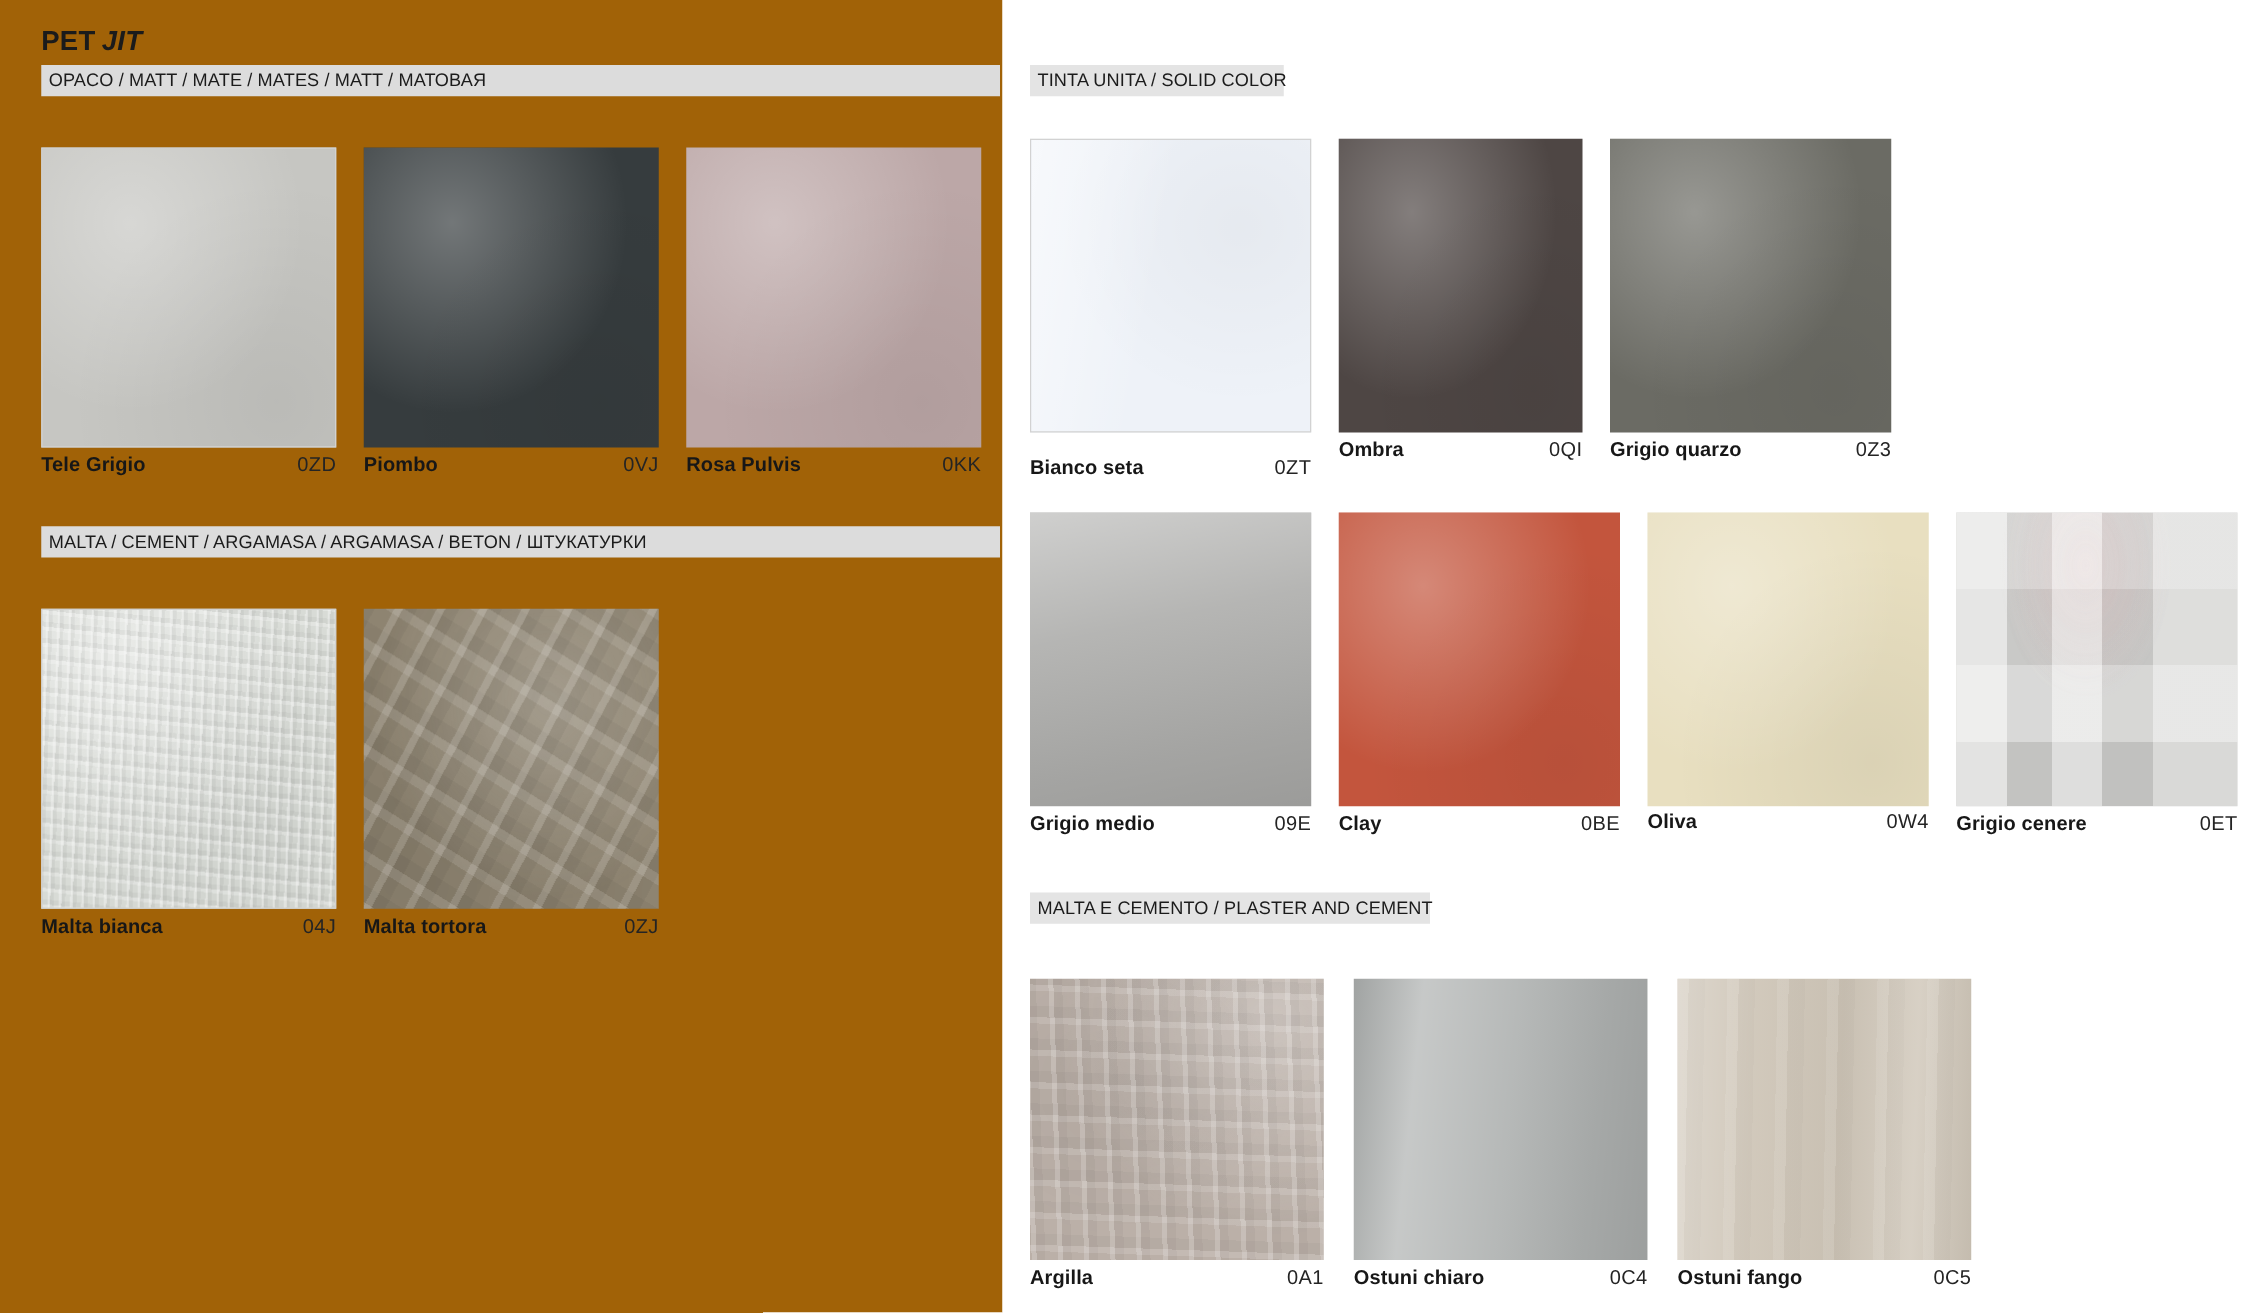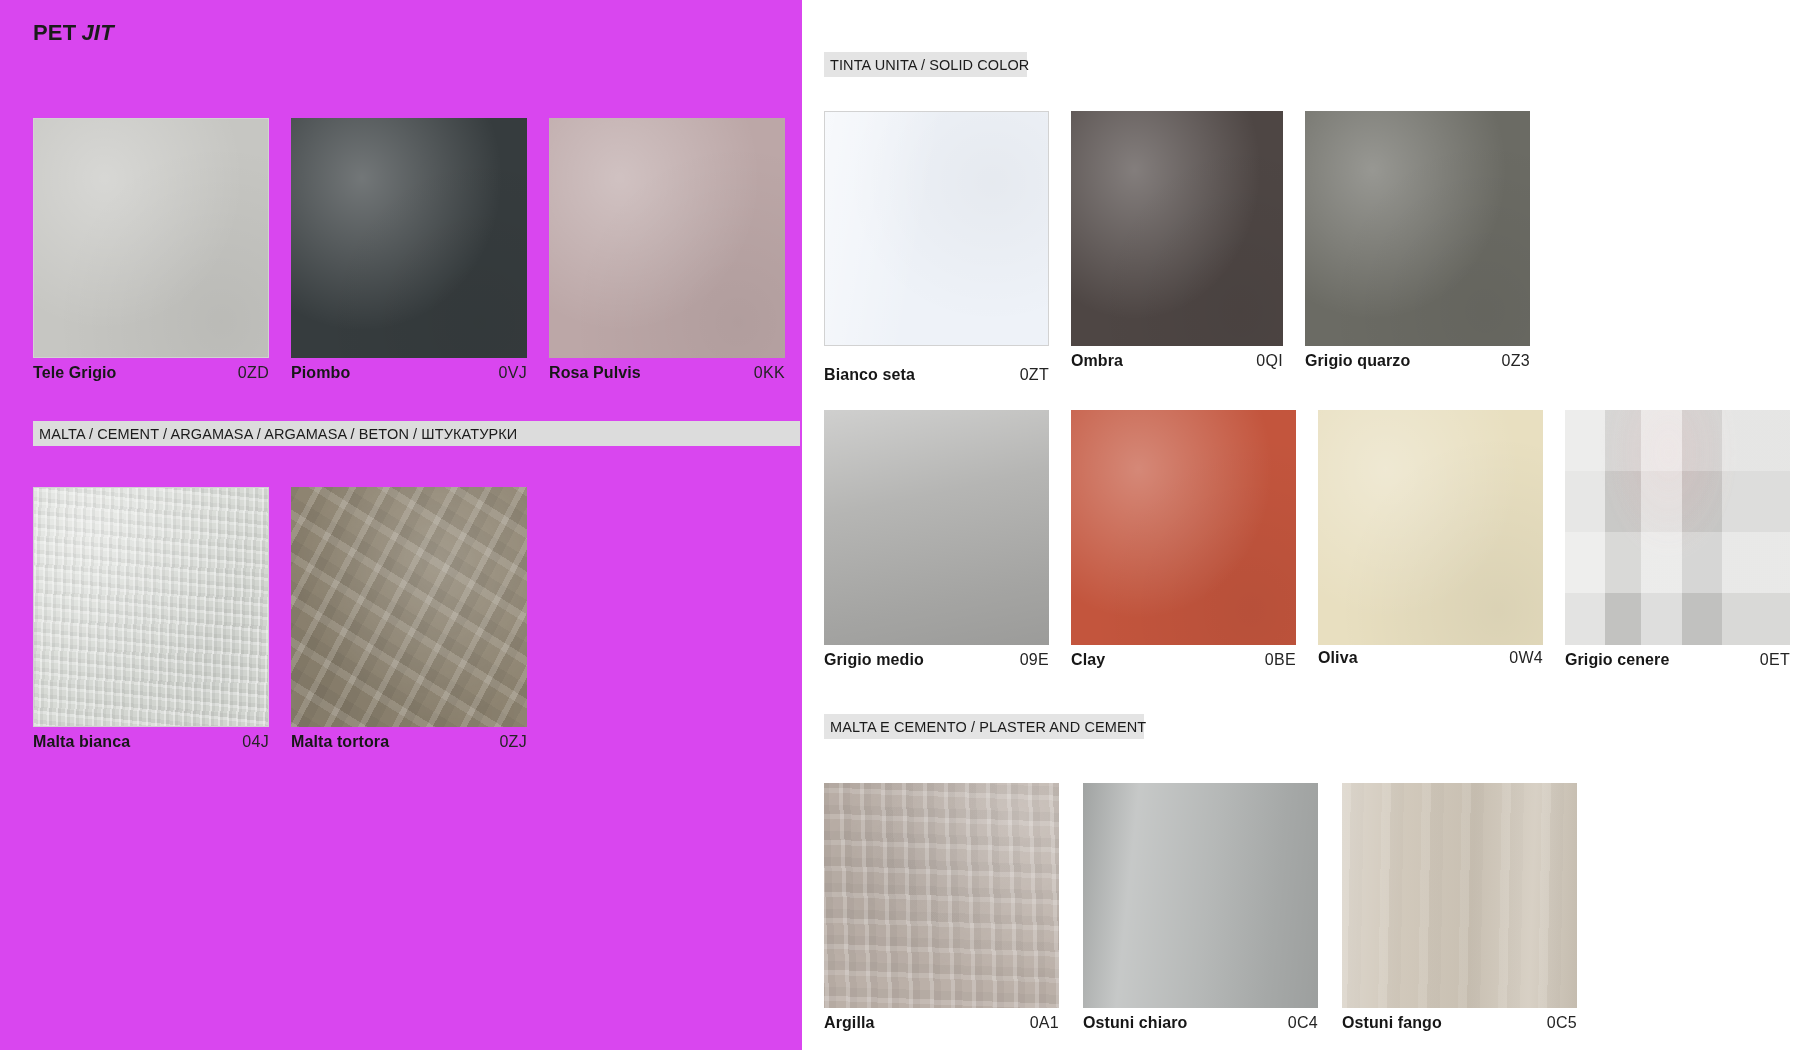--- a/index.html
+++ b/index.html
@@ -18,21 +18,21 @@
     width: 1800px;
     height: 1050px;
     display: flex;
   }
 
   
   .panel-left {
     position: relative;
     width: 802px;
     height: 1050px;
-    background: #d946ef;
+    background: #a16207;
     box-sizing: border-box;
   }
   .panel-right {
     position: relative;
     width: 998px;
     height: 1050px;
     background: #ffffff;
     box-sizing: border-box;
   }
 
@@ -183,20 +183,23 @@
 <body>
 
 <div class="page">
 
   <section class="panel-left">
 
     <div class="brand">
       <span class="b-strong">PET</span><span class="b-italic">JIT</span>
     </div>
 
+    <div class="sect-bar left-bar" style="top:52px;">
+      <span class="sect-bar-label">OPACO / MATT / MATE / MATES / MATT / МАТОВАЯ</span>
+    </div>
 
     <div class="grid" style="left:33px; top:118px;">
 
       <div class="swatch-cell" style="width:236px;height:240px;margin-right:22px;">
         <div class="swatch bordered tex-soft" style="background:#c6c6c2;"></div>
         <div class="caption" style="top:246px;">
           <span class="cap-name">Tele Grigio</span>
           <span class="cap-code">0ZD</span>
         </div>
       </div>
@@ -254,21 +257,21 @@
 
       <div class="swatch-cell" style="width:225px;height:235px;margin-right:22px;">
         <div class="swatch bordered tex-silk" style="background:#eef2f8;"></div>
         <div class="caption" style="top:255px;">
           <span class="cap-name">Bianco seta</span>
           <span class="cap-code">0ZT</span>
         </div>
       </div>
 
 
-      <div class="swatch-cell" style="width:212px;height:235px;margin-right:22px;border-radius:15px;">
+      <div class="swatch-cell" style="width:195px;height:235px;margin-right:22px;border-radius:15px;">
         <div class="swatch tex-soft" style="background:#4e4644;"></div>
         <div class="caption" style="top:241px;">
           <span class="cap-name">Ombra</span>
           <span class="cap-code">0QI</span>
         </div>
       </div>
 
       <div class="swatch-cell" style="width:225px;height:235px;">
         <div class="swatch tex-soft" style="background:#6b6b64;"></div>
         <div class="caption" style="top:241px;">

